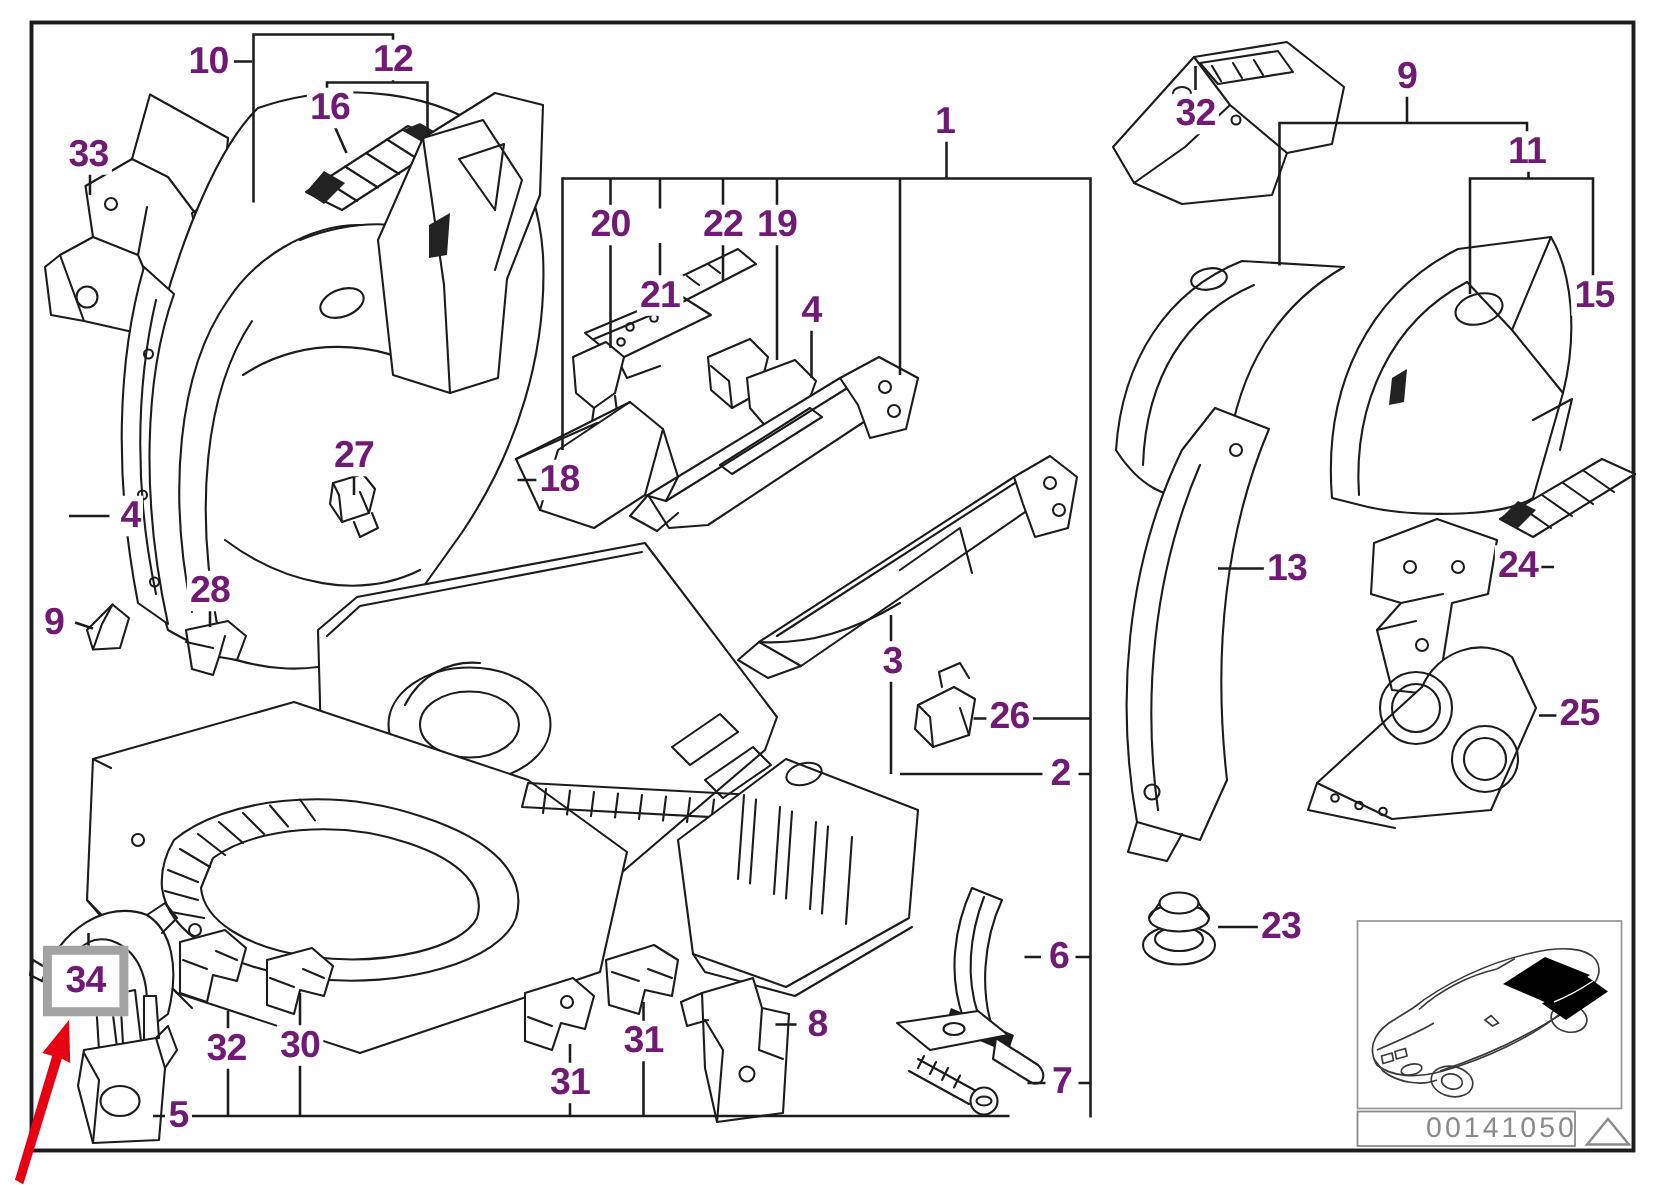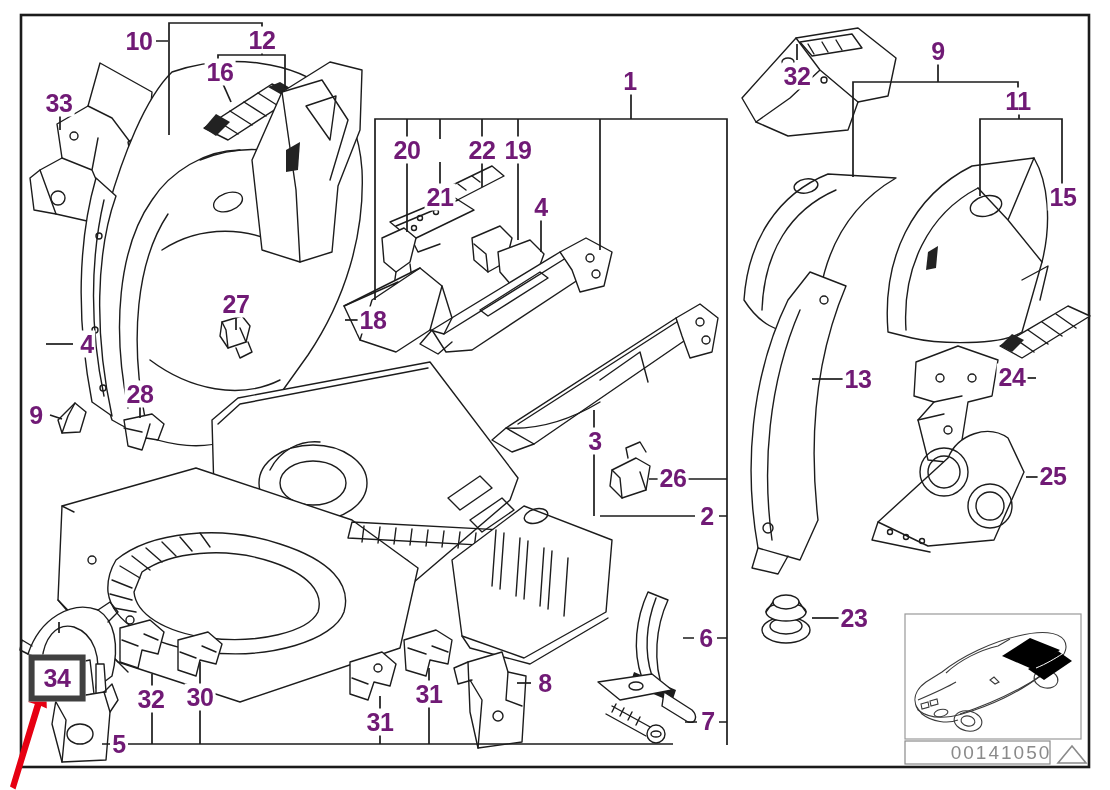--- a/index.html
+++ b/index.html
@@ -3,21 +3,21 @@
 <meta charset="utf-8">
 <style>
   html,body{margin:0;padding:0;background:#ffffff;}
   .stage{position:relative;width:1110px;height:790px;background:#fff;overflow:hidden;
          font-family:"Liberation Sans", sans-serif;}
   .stage svg{position:absolute;left:0;top:0;}
   .callout{position:absolute;transform:translate(-50%,-50%);
            font:700 25px "Liberation Sans", sans-serif;color:#701a75;
            background:#fff;line-height:1;padding:1px 2px;white-space:nowrap;
            letter-spacing:-0.5px;cursor:default;}
-  .callout.highlighted{border:6px solid #404040;padding:5px 9px;background:#fff;margin-top:24px;}
+  .callout.highlighted{border:6px solid #a3a3a3;padding:5px 9px;background:#fff;}
   .plate-number{position:absolute;transform:translate(-50%,-50%);
            font:400 19px "Liberation Sans", sans-serif;color:#8a8a8a;letter-spacing:2px;}
 </style>
 </head>
 <body>
 
 <div class="stage">
 
 <svg width="1110" height="790" viewBox="0 0 1110 790">
 

